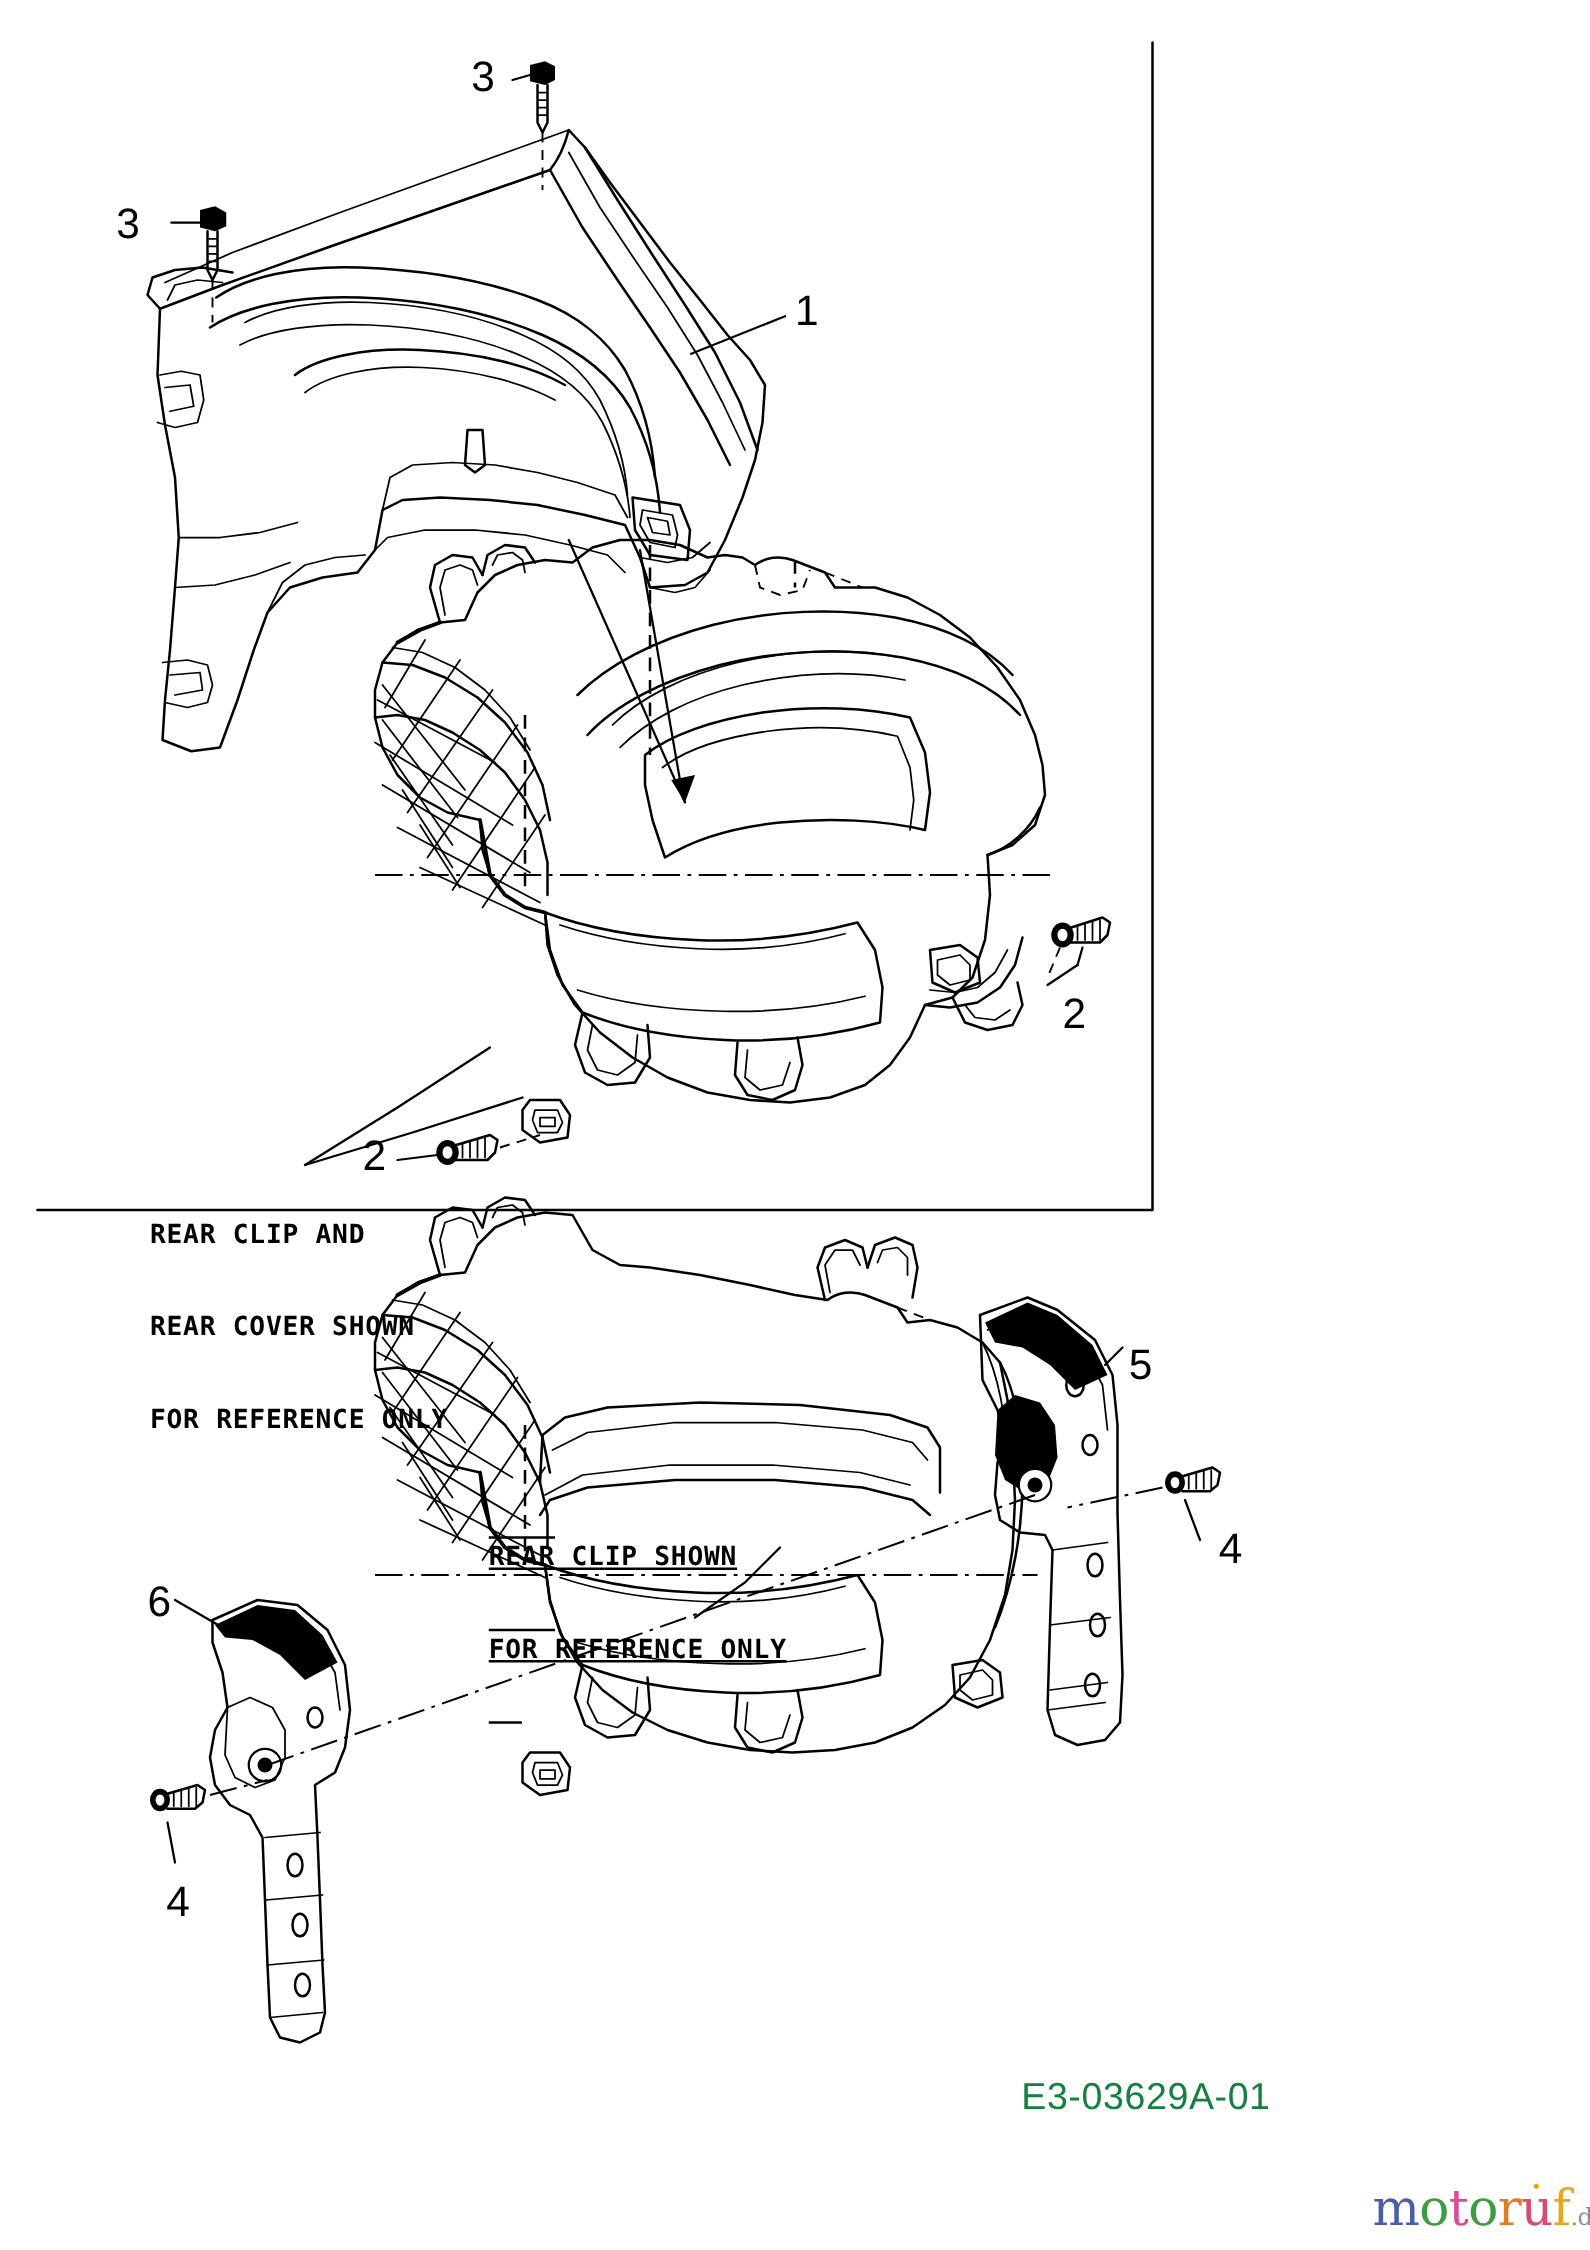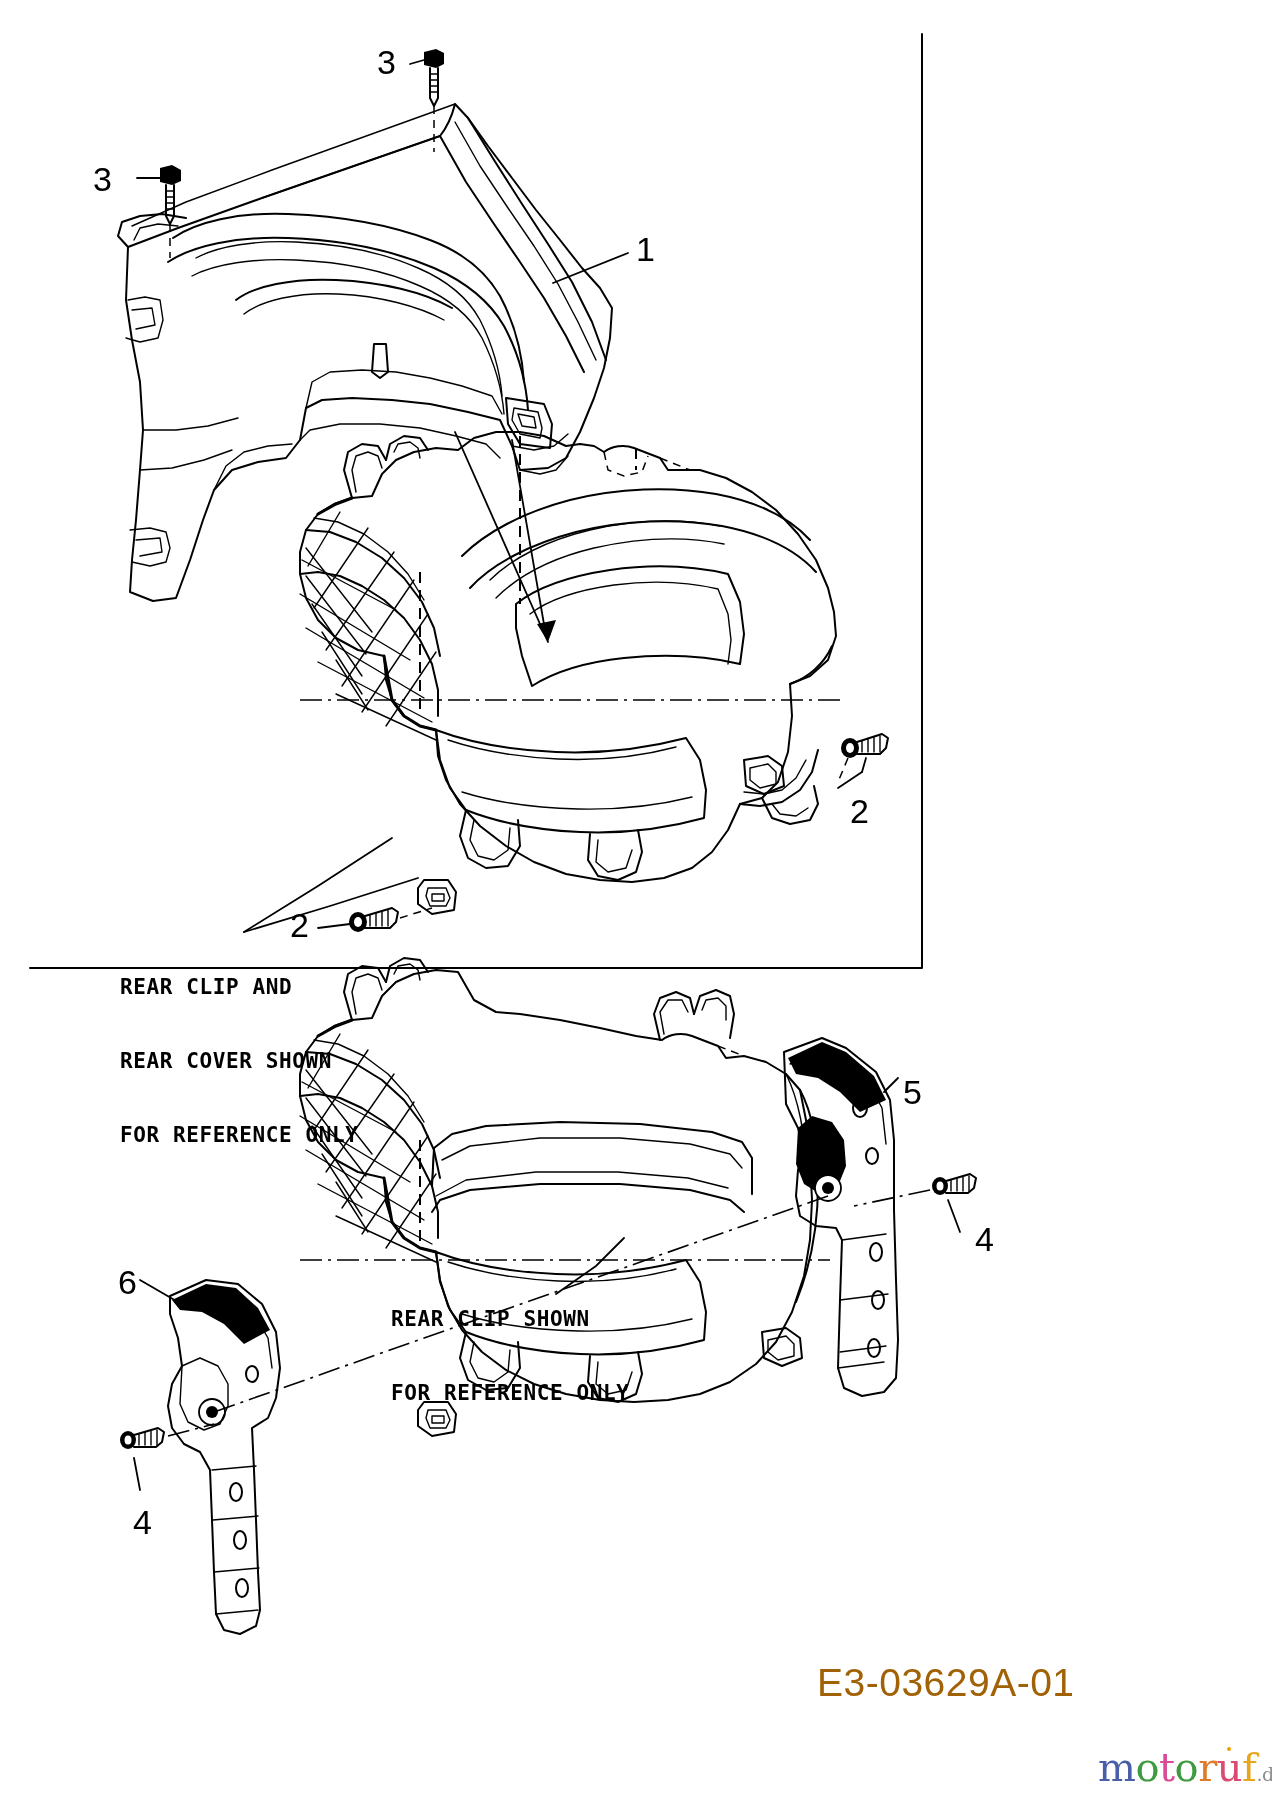--- a/index.html
+++ b/index.html
@@ -41,23 +41,23 @@
     font-size: 21px;
     font-weight: bold;
     letter-spacing: 0.6px;
     line-height: 1.18;
     color: #000000;
     white-space: pre;
   }
   .partnum {
     position: absolute;
     font-family: "Liberation Sans", sans-serif;
-    font-size: 39px;
+    font-size: 30px;
     letter-spacing: 0.5px;
-    color: #a16207;
+    color: #15803d;
   }
   .watermark {
     position: absolute;
     font-family: "DejaVu Serif", serif;
     font-size: 40px;
     letter-spacing: -0.5px;
     white-space: nowrap;
   }
   .watermark .wm-l { display: inline-block; }
   .watermark .wm-de {
@@ -512,21 +512,21 @@
   <div class="callout" style="left:975px; top:1222px;">4</div>
   <div class="callout" style="left:118px; top:1265px;">6</div>
   <div class="callout" style="left:133px; top:1505px;">4</div>
 
   <div class="ref-note" style="left:120px; top:925px;">
     <div>REAR CLIP AND</div>
     <div>REAR COVER SHOWN</div>
     <div>FOR REFERENCE ONLY</div>
   </div>
 
-  <div class="ref-note" style="left:391px; top:1257px;">
+  <div class="ref-note" style="left:391px; top:1183px;text-decoration:underline;">
     <div>REAR CLIP SHOWN</div>
     <div>FOR REFERENCE ONLY</div>
   </div>
 
   <div class="partnum" style="left:817px; top:1661px;">E3-03629A-01</div>
 
   <div class="watermark" style="left:1098px; top:1744px;">
     <span class="wm-l" style="color:#4a5fa8">m</span><span class="wm-l" style="color:#3f9b3f">o</span><span class="wm-l" style="color:#d94b96">t</span><span class="wm-l" style="color:#3f9b3f">o</span><span class="wm-l" style="color:#e07b2a">r</span><span class="wm-l" style="color:#d94b72">u</span><span class="wm-l" style="color:#e8a51e">f</span><span class="wm-de">.de</span>
     <span class="wm-dot" style="left:129px; top:3px;"></span>
   </div>

